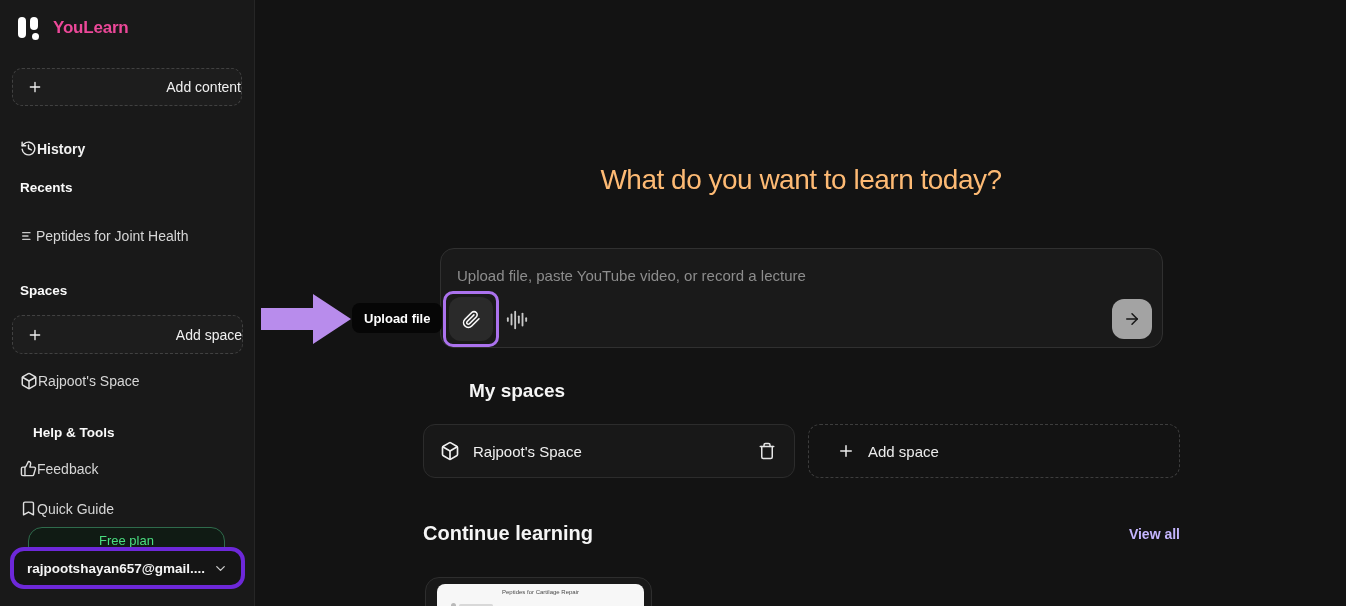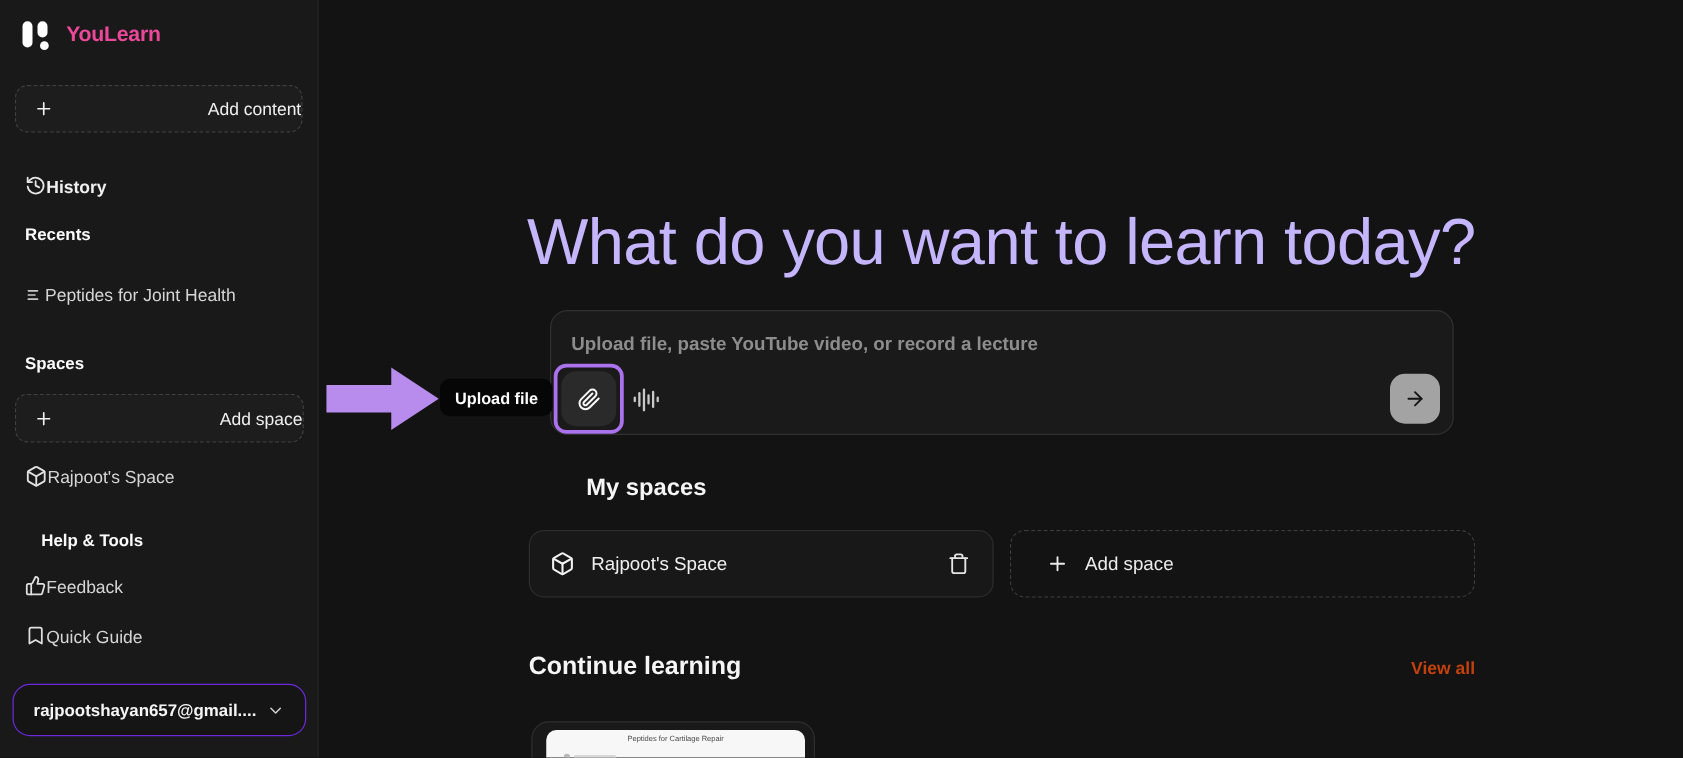--- a/index.html
+++ b/index.html
@@ -43,46 +43,46 @@
   .side-item .lbl.strong{font-weight:700;color:#f0f0f0;}
   .side-heading{position:absolute;left:20px;font-size:13.5px;font-weight:700;color:#fafafa;}
 
   .plan-pill{
     position:absolute;left:28px;right:29px;bottom:45px;height:34px;z-index:1;
     border:1px solid #2f6b4c;border-radius:14px;background:#101b14;
     text-align:center;padding-top:5px;font-size:13px;color:var(--accent-green);
   }
   .account-btn{
     position:absolute;left:10px;right:9px;bottom:17px;height:42px;z-index:2;
-    border:1px solid #6d28d9;border-radius:14px;background:#151515;
+    border:4px solid #6d28d9;border-radius:14px;background:#151515;
     display:flex;align-items:center;justify-content:center;gap:8px;cursor:pointer;
   }
   .account-btn .email{font-size:13.5px;font-weight:700;color:#f5f5f5;}
   .account-btn .chev{color:#cfcfcf;}
 
   
   .main{position:absolute;left:256px;top:0;width:1090px;height:606px;}
   .upgrade-btn{
     position:absolute;right:22px;top:16px;height:40px;padding:0 21px;
     border:1px solid #2fa663;border-radius:20px;background:#14201a;
     color:#57d987;font-size:14.5px;font-weight:600;display:flex;align-items:center;cursor:pointer;
   }
   .hero-heading{
     position:absolute;left:0;top:164px;width:100%;text-align:center;
-    font-size:52px;font-weight:500;color:#c4b5fd;letter-spacing:-0.5px;
+    font-size:28px;font-weight:500;color:#fdba74;letter-spacing:-0.5px;
   }
 
   .prompt-card{
     position:absolute;left:184px;top:248px;width:723px;height:100px;
     background:#1a1a1a;border:1px solid #303030;border-radius:14px;
   }
   .prompt-input{
     position:absolute;left:6px;top:12px;width:calc(100% - 12px);height:38px;
     background:transparent;border:none;outline:none;resize:none;
-    color:#e5e5e5;font-size:15px;font-family:"Liberation Sans",sans-serif;padding:6px 10px;font-weight:bold;
+    color:#e5e5e5;font-size:15px;font-family:"Liberation Sans",sans-serif;padding:6px 10px;
   }
   .prompt-input::placeholder{color:#8d8d8d;}
   .upload-highlight-box{
     position:absolute;left:2px;top:42px;width:56px;height:56px;
     border:3px solid var(--highlight-purple);border-radius:10px;pointer-events:none;
   }
   .attach-btn{
     position:absolute;left:8px;top:48px;width:44px;height:44px;border-radius:12px;
     background:#2a2a2a;border:none;color:#fafafa;display:flex;align-items:center;justify-content:center;cursor:pointer;
   }
@@ -118,21 +118,21 @@
     border:1px dashed #3d3d3d;border-radius:12px;background:transparent;
     display:flex;align-items:center;padding:0 28px;gap:13px;cursor:pointer;color:#ececec;
   }
   .addspace-card .lbl{font-size:15px;color:#ececec;}
 
   .continue-row{
     position:absolute;left:167px;top:522px;width:757px;
     display:flex;align-items:center;justify-content:space-between;
   }
   .continue-title{font-size:20px;font-weight:700;color:#f5f5f5;}
-  .view-all{font-size:14px;font-weight:700;color:#c2410c;background:none;border:none;cursor:pointer;font-family:inherit;}
+  .view-all{font-size:14px;font-weight:700;color:#c4b5fd;background:none;border:none;cursor:pointer;font-family:inherit;}
 
   .continue-card{
     position:absolute;left:169px;top:577px;width:227px;height:60px;
     border:1px solid #2e2e2e;border-radius:14px;background:#191919;overflow:hidden;cursor:pointer;
   }
   .continue-thumb{
     position:absolute;left:11px;right:7px;top:6px;height:54px;
     background:#f7f7f7;border-radius:8px 8px 0 0;
   }
   .thumb-title{
@@ -226,20 +226,21 @@
 
   <div class="side-item" style="top:500px;">
     <span style="color:#e0e0e0;">
       <svg class="ic" width="17" height="17" viewBox="0 0 24 24">
           <path d="m19 21-7-4-7 4V5a2 2 0 0 1 2-2h10a2 2 0 0 1 2 2z"></path>
         </svg>
     </span>
     <span class="lbl">Quick Guide</span>
   </div>
 
+  <div class="plan-pill">Free plan</div>
 
   <button class="account-btn">
     <span class="email">rajpootshayan657@gmail....</span>
     <span class="chev">
       <svg class="ic" width="15" height="15" viewBox="0 0 24 24">
           <path d="m6 9 6 6 6-6"></path>
         </svg>
     </span>
   </button>
 </aside>

